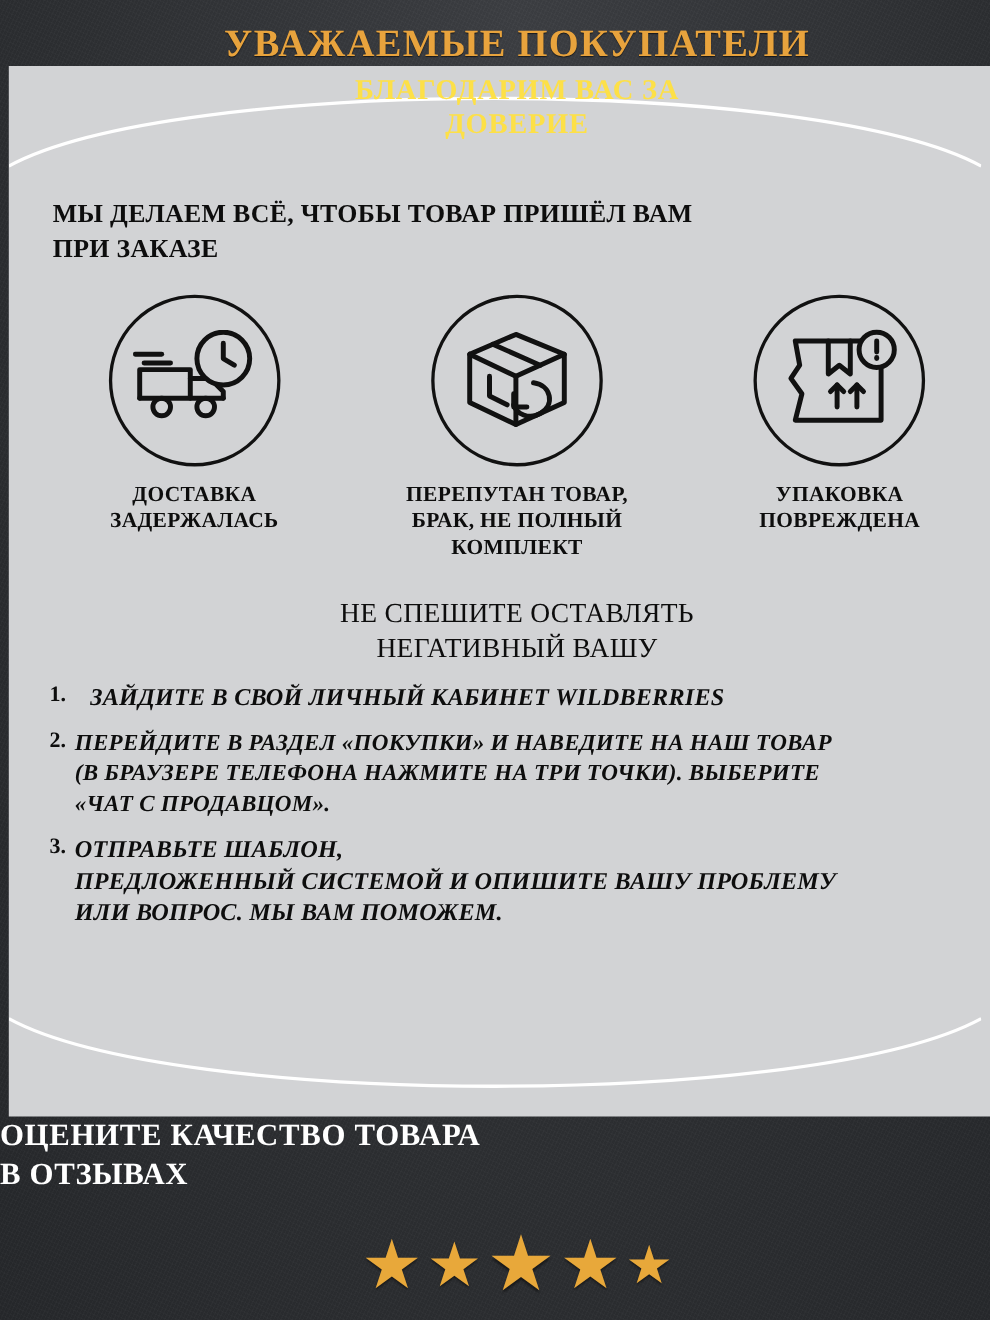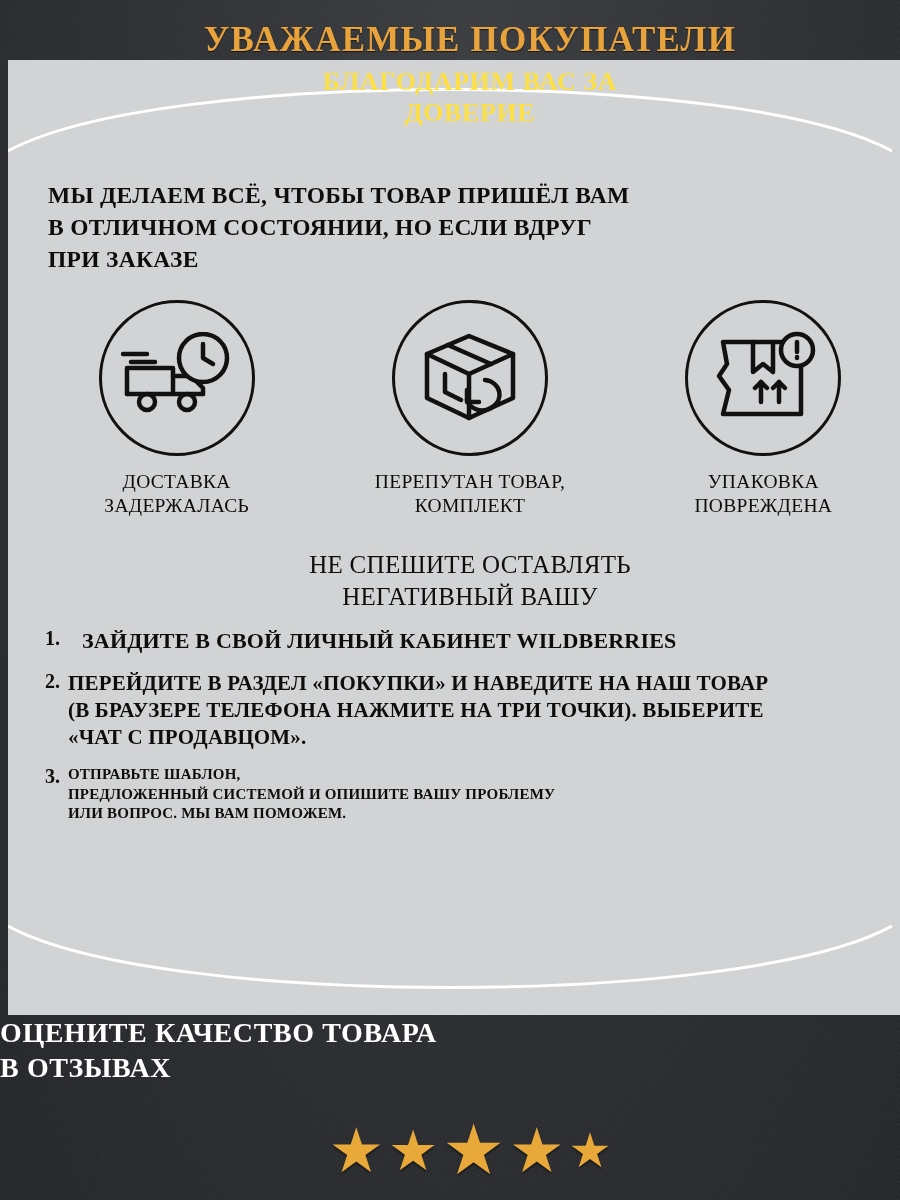--- a/index.html
+++ b/index.html
@@ -120,21 +120,21 @@
     margin: 0 auto 14px auto;
     border: 3px solid #111;
     border-radius: 50%;
     display: flex;
     align-items: center;
     justify-content: center;
     background: #d2d3d5;
   }
   .icon-caption {
     font-size: 19.5px;
-    font-weight: normal;
+    font-weight: bold;
     line-height: 1.26;
     letter-spacing: .3px;
     color: #0d0d0d;
   }
 
   .notice {
     text-align: center;
     font-size: 25px;
     font-weight: normal;
     line-height: 1.28;
@@ -159,23 +159,24 @@
     font-weight: bold;
     padding-right: 8px;
     color: #0d0d0d;
   }
   .step-text {
     font-size: 21px;
     font-weight: bold;
     line-height: 1.3;
     letter-spacing: .2px;
     color: #0d0d0d;
+    font-style: italic;
   }
   .step-1 .step-text { font-size: 22px; padding-left: 14px; }
-  .step-3 .step-text { font-size: 15px; }
+  .step-3 .step-text { font-size: 22px; }
 
   
   .footer {
     position: absolute;
     left: 0;
     right: 0;
     bottom: 0;
     height: 215px;
     z-index: 7;
     text-align: left;
@@ -240,21 +241,20 @@
     <div class="header-sub">
       <div>БЛАГОДАРИМ ВАС ЗА</div>
       <div>ДОВЕРИЕ</div>
     </div>
   </div>
 
   <div class="content">
 
     <div class="intro">
       <div>МЫ ДЕЛАЕМ ВСЁ, ЧТОБЫ ТОВАР ПРИШЁЛ ВАМ</div>
-      <div>В ОТЛИЧНОМ СОСТОЯНИИ, НО ЕСЛИ ВДРУГ</div>
       <div>ПРИ ЗАКАЗЕ</div>
     </div>
 
     <div class="icons-row">
 
       <div class="icon-block">
         <div class="icon-circle">
           <svg width="112" height="92" viewBox="0 0 112 92" aria-hidden="true">
             <g fill="none" stroke="#111" stroke-width="4.5" stroke-linecap="round" stroke-linejoin="round">
               <path d="M6,62 L6,36 L52,36 L52,62"></path>
@@ -284,20 +284,21 @@
               <path d="M54,46 L54,90"></path>
               <path d="M33,17 L76,36"></path>
               <path d="M30,46 L30,64 L46,72"></path>
               <path d="M70,52 C86,54 90,72 76,80 C66,86 54,80 52,72"></path>
               <path d="M52,62 L52,74 L64,74"></path>
             </g>
           </svg>
         </div>
         <div class="icon-caption">
           <div>ПЕРЕПУТАН ТОВАР,</div>
+          <div>БРАК, НЕ ПОЛНЫЙ</div>
           <div>КОМПЛЕКТ</div>
         </div>
       </div>
 
       <div class="icon-block">
         <div class="icon-circle">
           <svg width="108" height="100" viewBox="0 0 108 100" aria-hidden="true">
             <g fill="none" stroke="#111" stroke-width="4.5" stroke-linecap="round" stroke-linejoin="round">
               <path d="M14,14 L92,14 L92,86 L14,86 L20,62 L10,48 L18,36 Z"></path>
               <path d="M44,14 L44,44 L54,36 L64,44 L64,14"></path>

